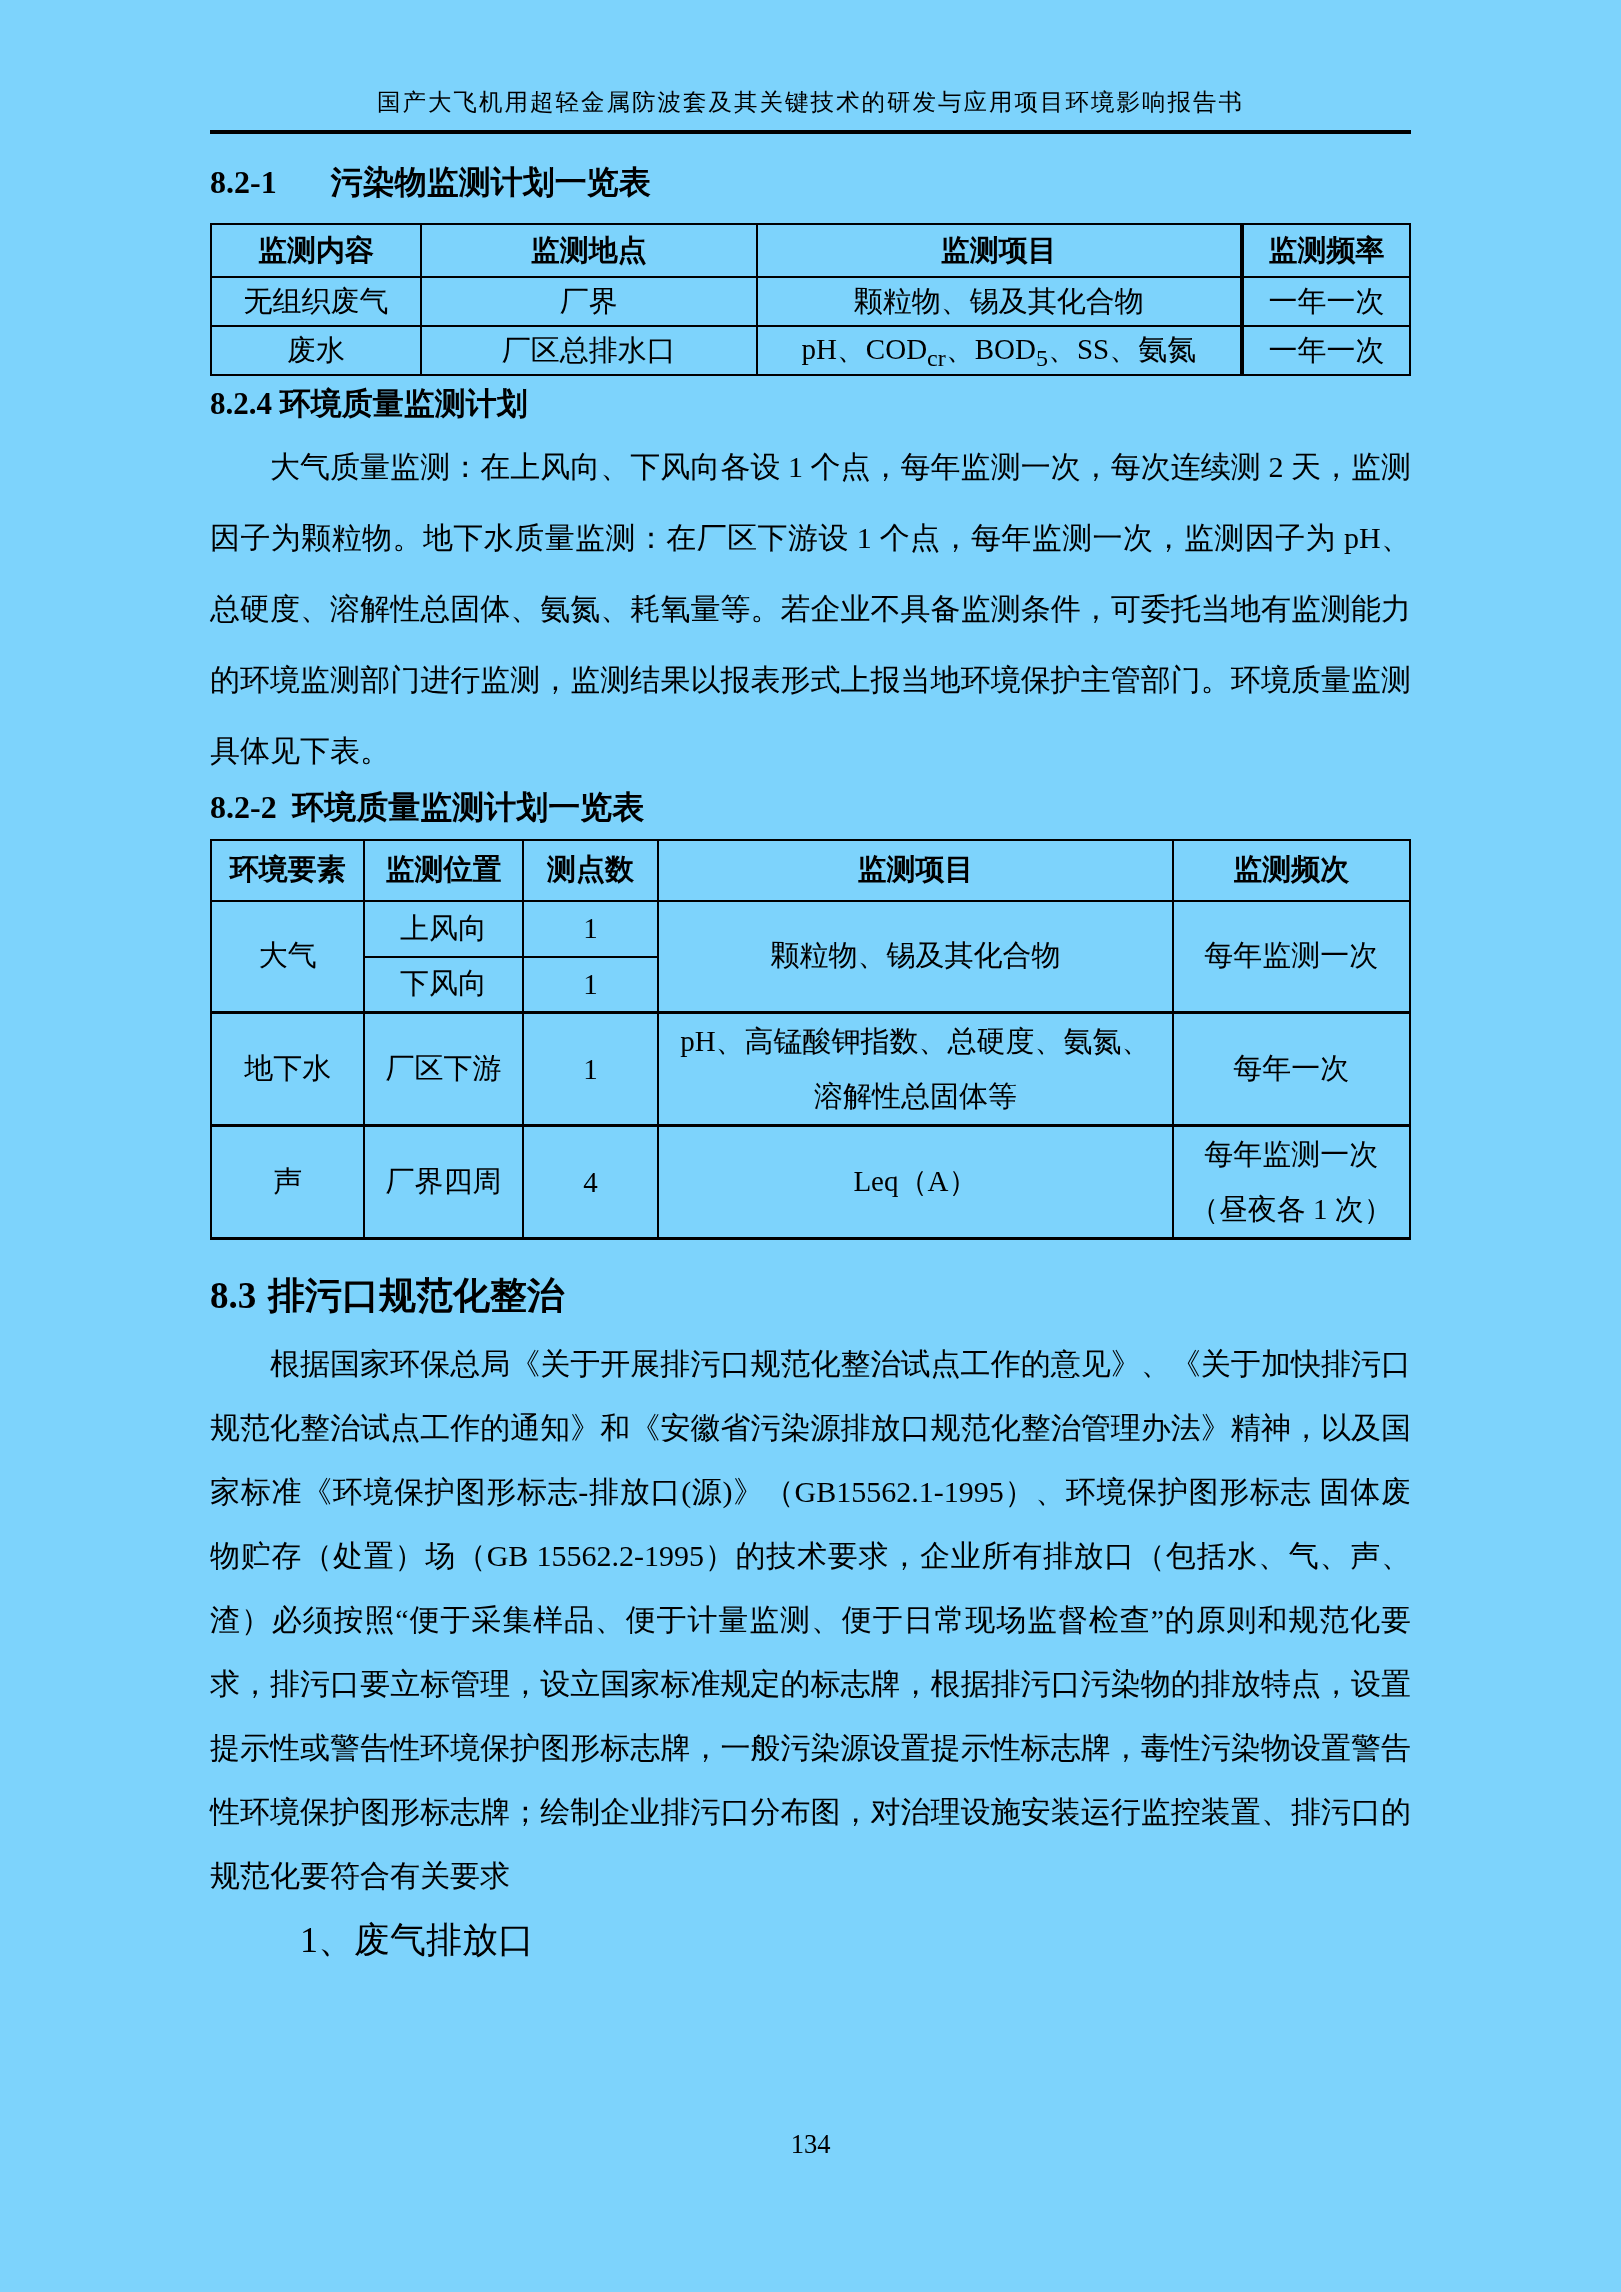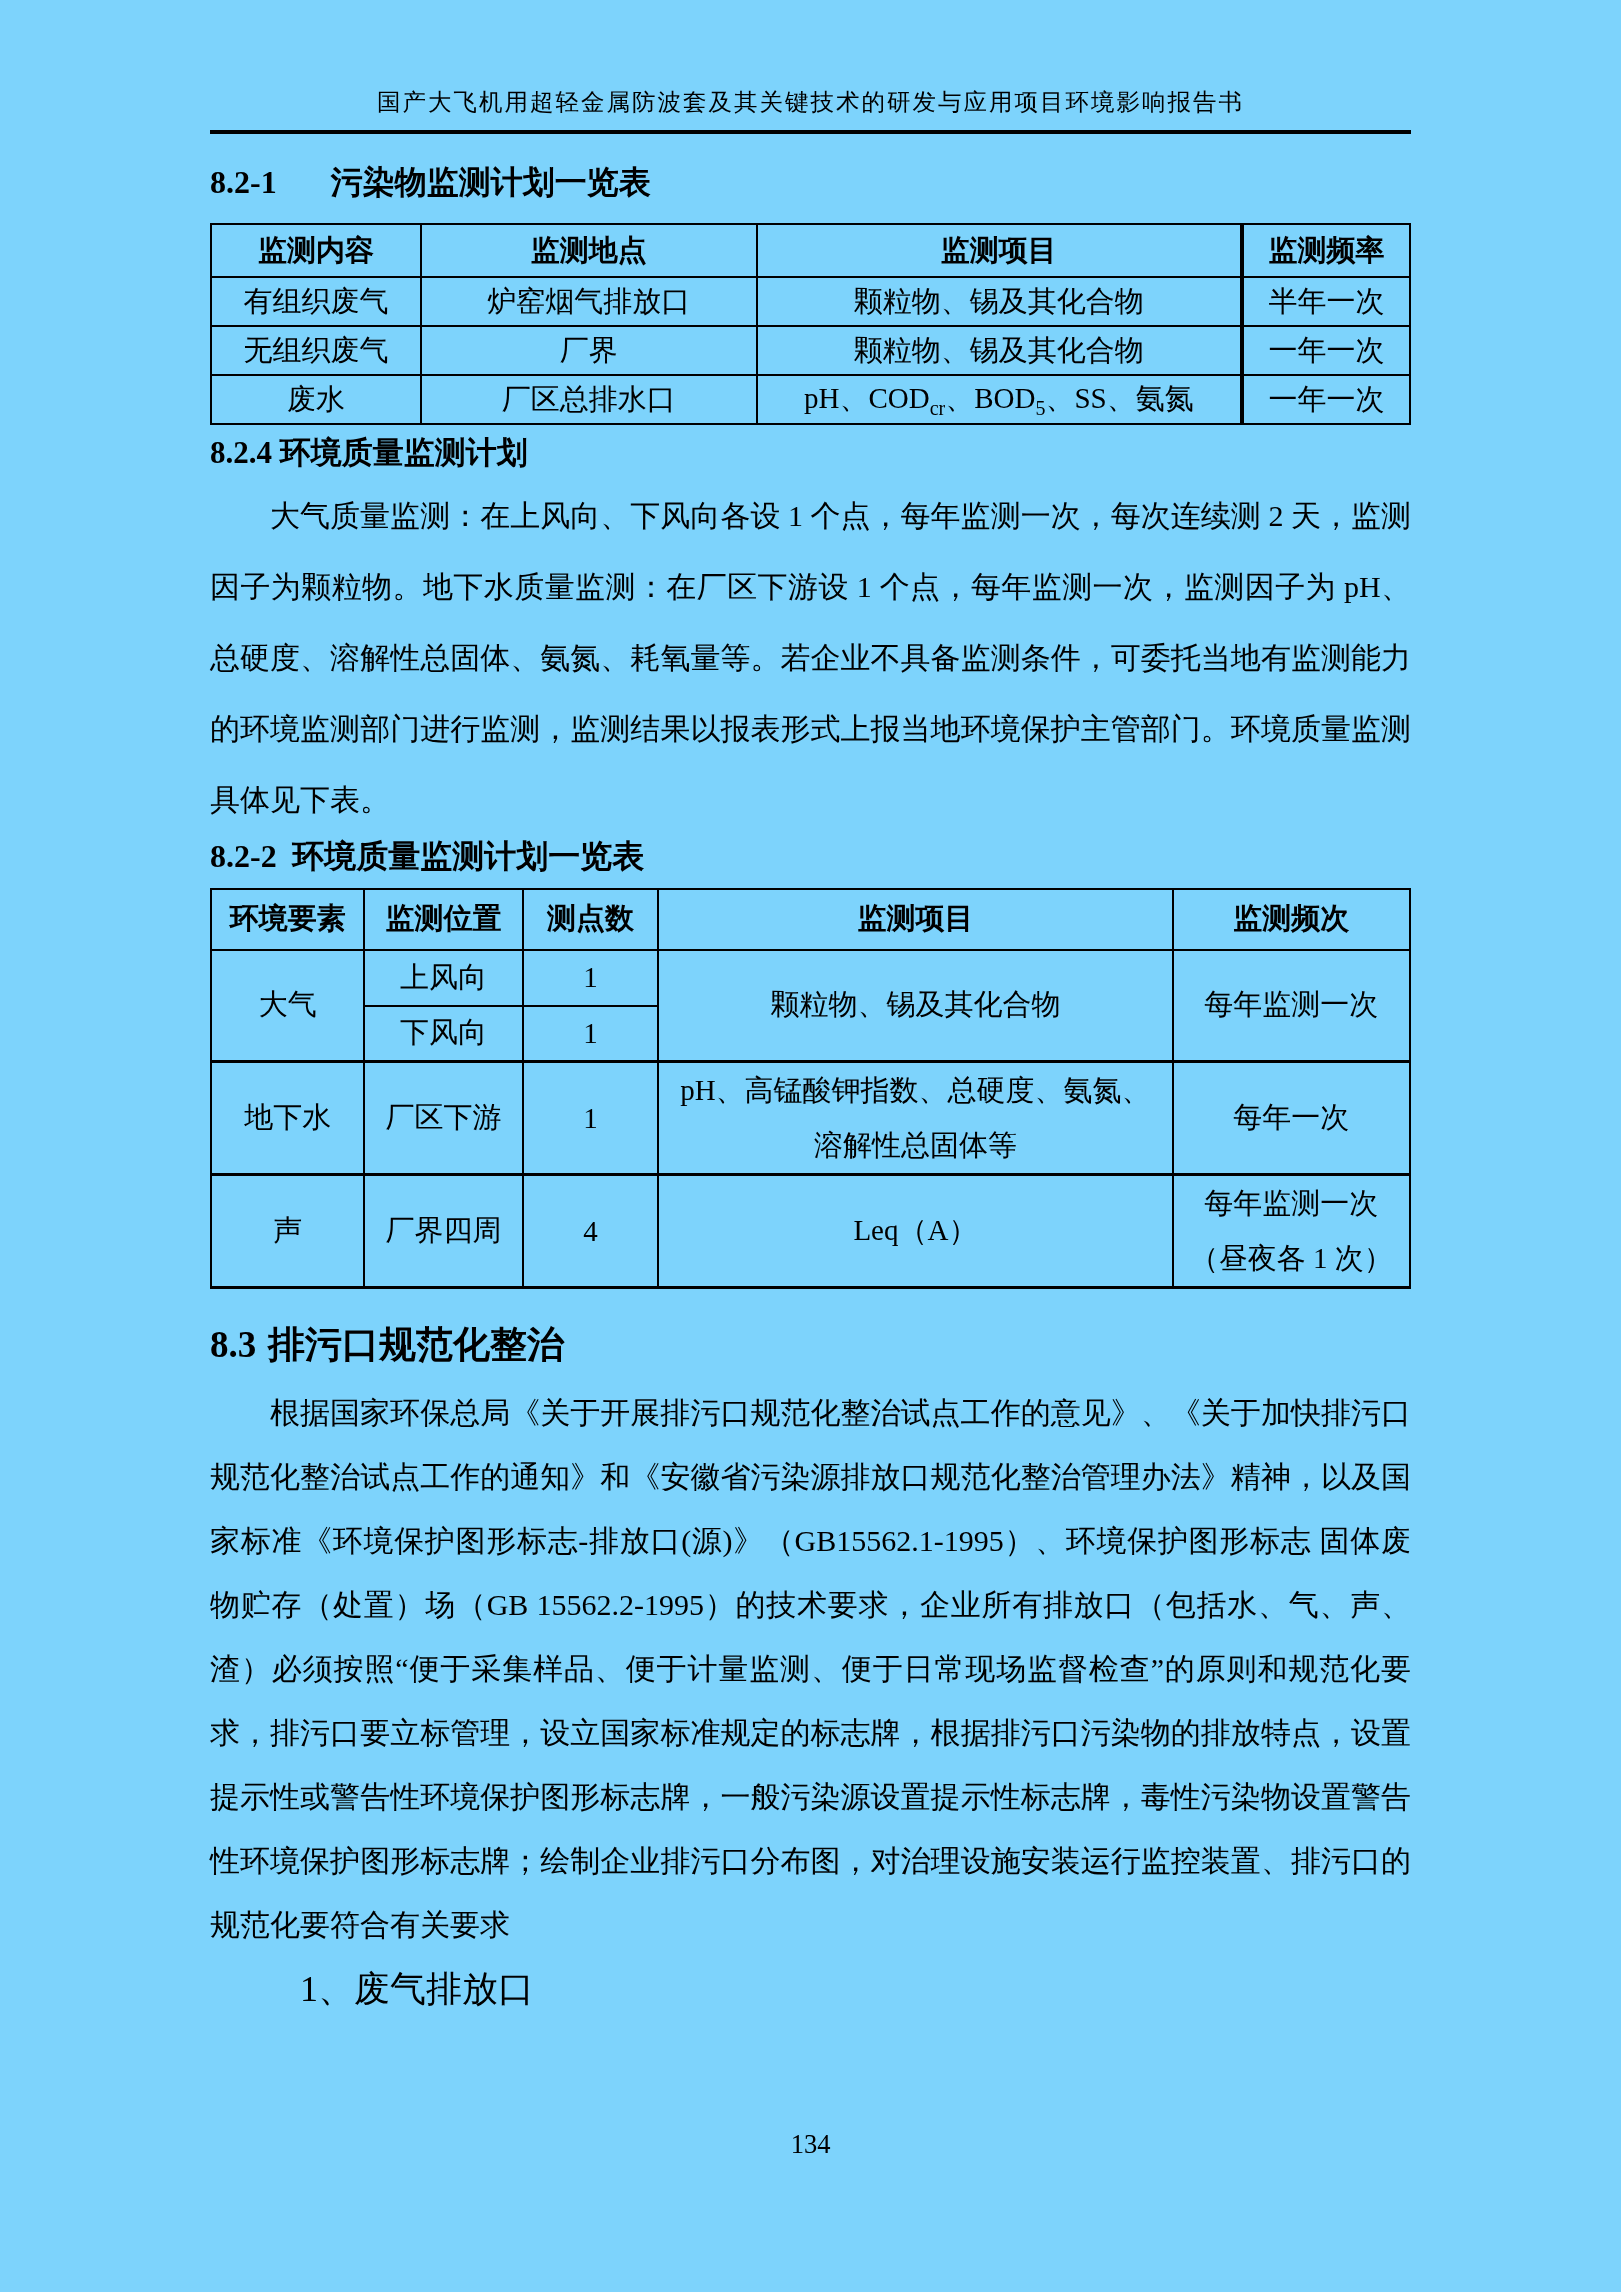--- a/index.html
+++ b/index.html
@@ -17,21 +17,21 @@
 
   .caption { text-align:left; font-weight:bold; font-size:32px; line-height:39px; }
   .caption-1 { margin-top:29px; }
   .caption-1 .cap-num { margin-right:54px; }
   .caption-2 { margin-top:2px; }
   .caption-2 .cap-num { margin-right:15.7px; }
 
   table { width:100%; border-collapse:collapse; table-layout:fixed;padding-left:44px; }
   th,td { border:2px solid #000; text-align:center; vertical-align:middle; font-size:29px; padding:0 3.9px; box-sizing:border-box; }
   th { font-weight:bold; }
-  sub { font-size:20px; }
+  sub { font-size:24px; }
 
   .t1 { margin-top:21.6px; }
   .t1 th { height:53px; }
   .t1 td { height:49px; }
   .t1 .thick-left { border-left-width:4.9px; }
 
   .t2 { margin-top:11.8px; }
   .t2 th { height:61px; }
   .t2 .r-air td { height:56px; }
   .t2 .r-ground td { height:110px; }
@@ -73,26 +73,20 @@
     </colgroup>
     <thead>
       <tr>
         <th>监测内容</th>
         <th>监测地点</th>
         <th>监测项目</th>
         <th class="thick-left">监测频率</th>
       </tr>
     </thead>
     <tbody>
-      <tr>
-        <td>有组织废气</td>
-        <td>炉窑烟气排放口</td>
-        <td>颗粒物、锡及其化合物</td>
-        <td class="thick-left">半年一次</td>
-      </tr>
       <tr>
         <td>无组织废气</td>
         <td>厂界</td>
         <td>颗粒物、锡及其化合物</td>
         <td class="thick-left">一年一次</td>
       </tr>
       <tr>
         <td>废水</td>
         <td>厂区总排水口</td>
         <td>

